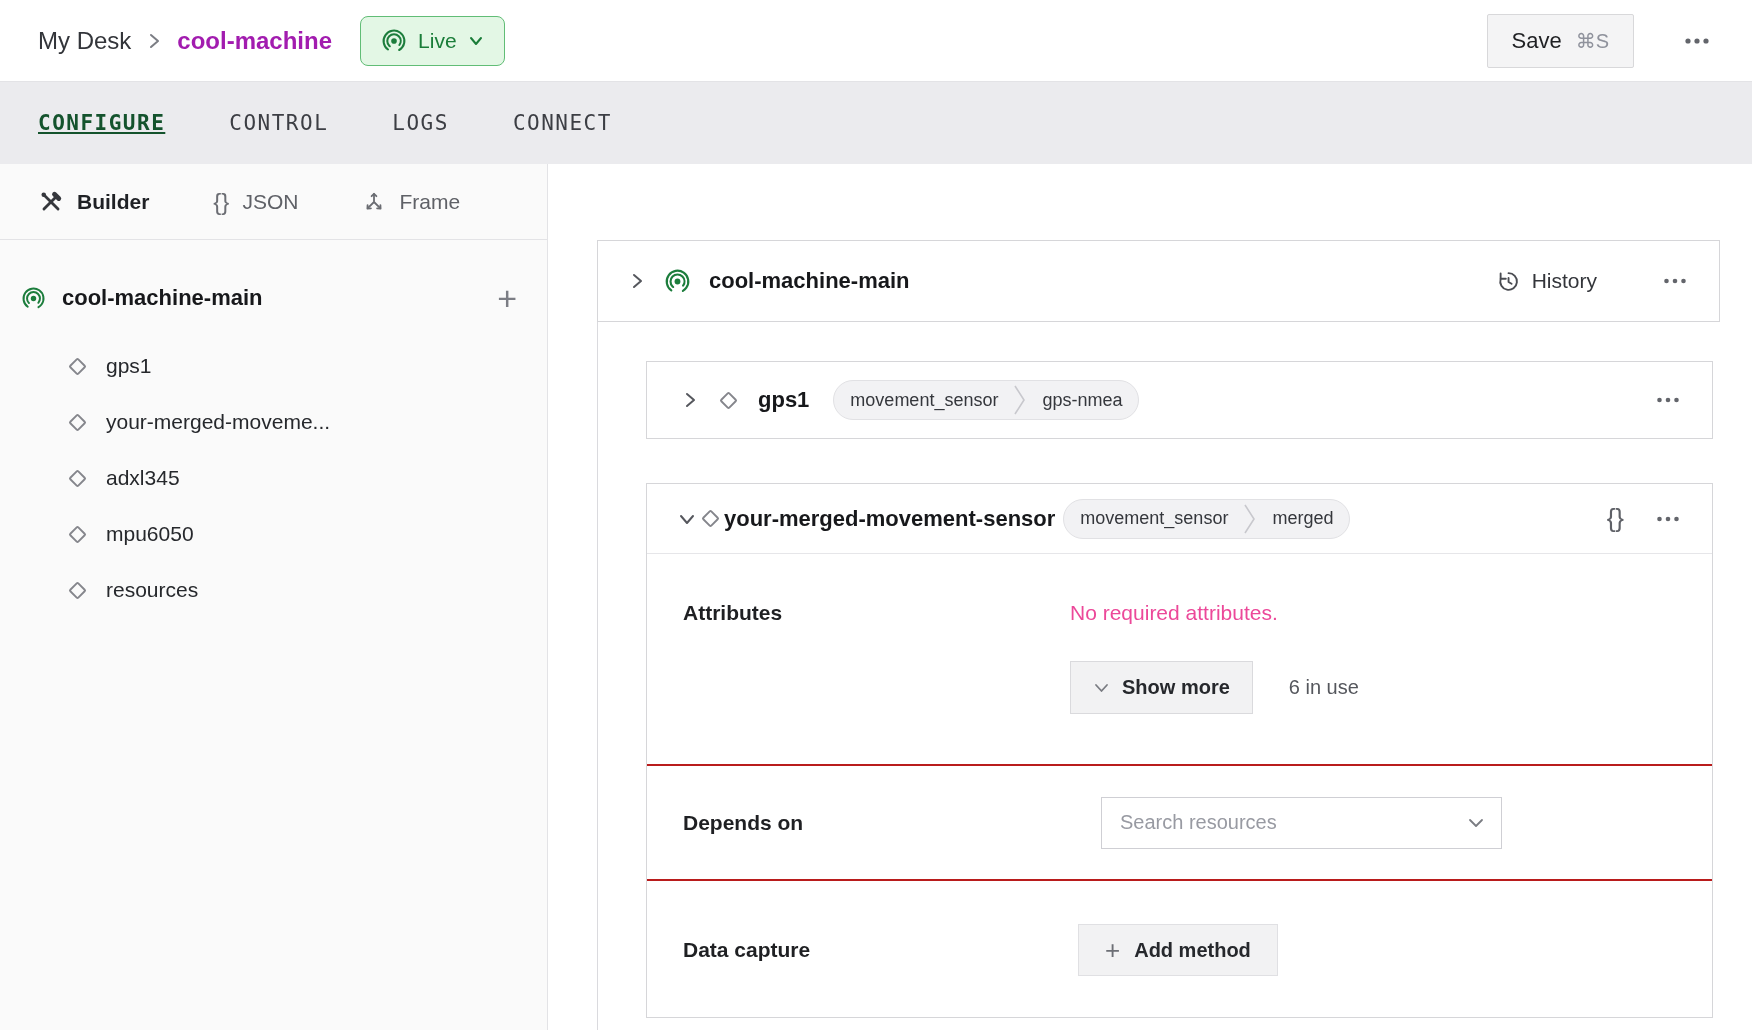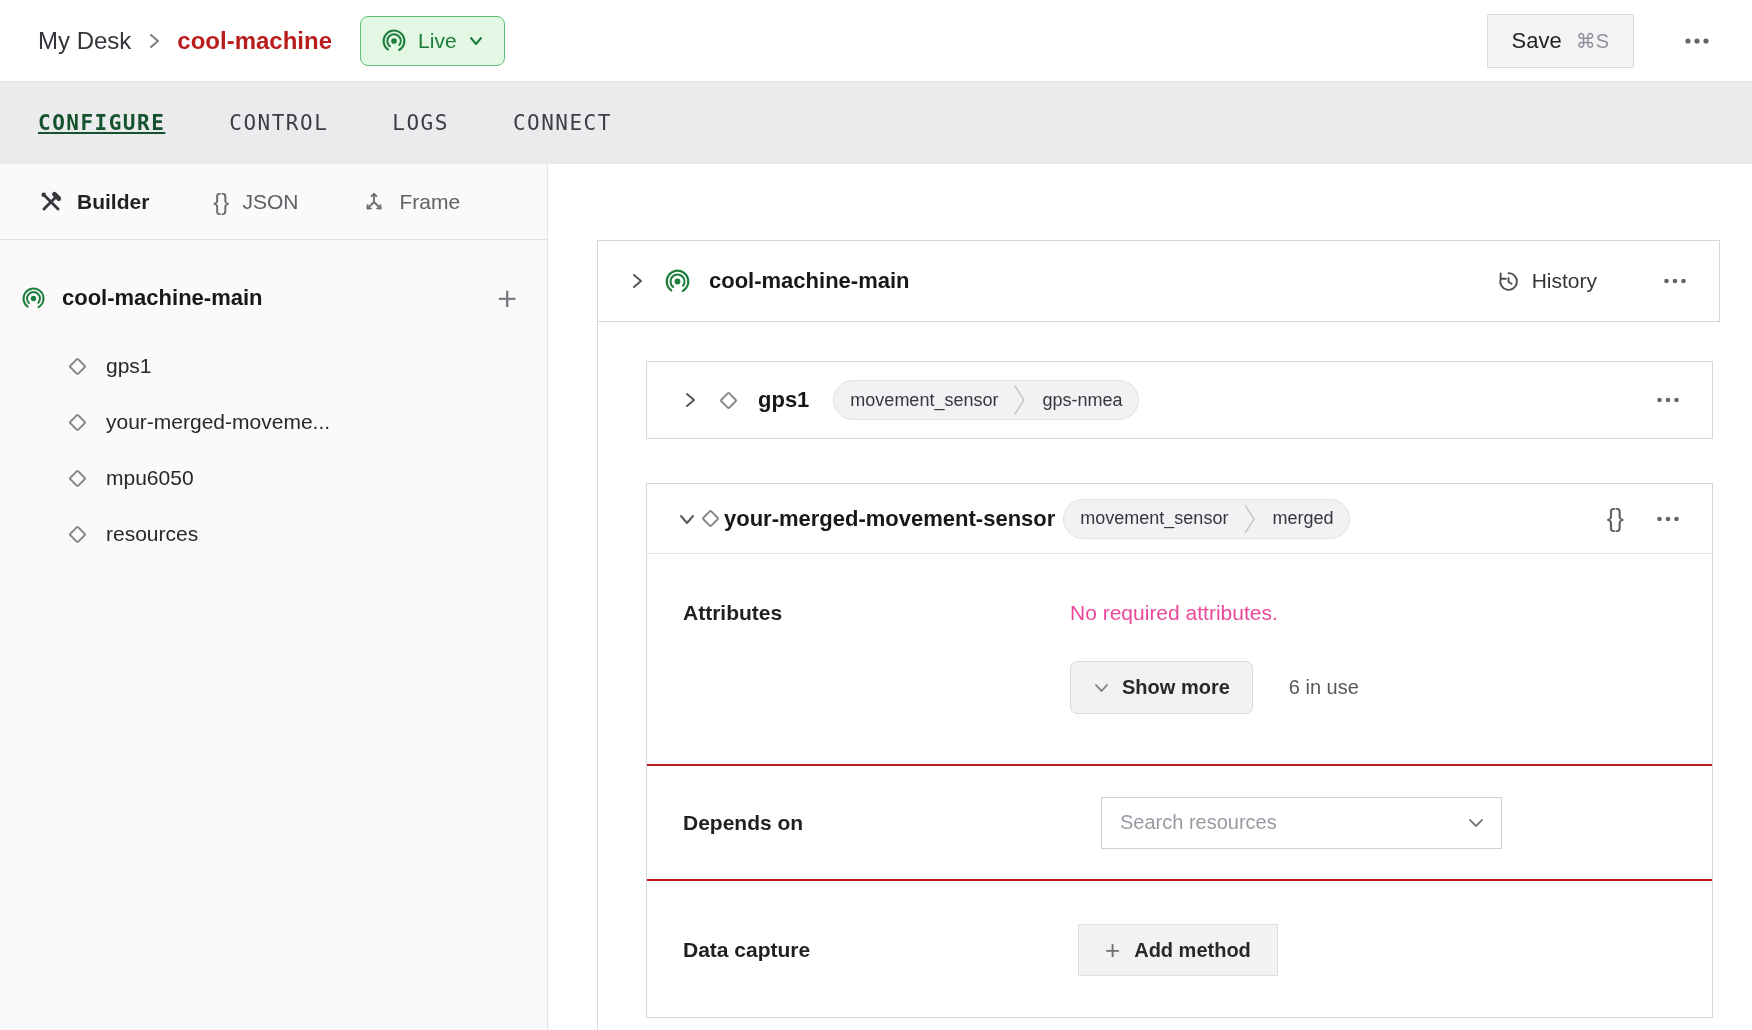--- a/index.html
+++ b/index.html
@@ -5,21 +5,21 @@
   * { margin:0; padding:0; box-sizing:border-box; }
   html,body { width:1752px; height:1030px; overflow:hidden; background:#fff;
     font-family:"Liberation Sans", sans-serif; color:#212327; }
   .app { width:1752px; height:1030px; display:flex; flex-direction:column; background:#fff; }
 
   
   .topbar { height:82px; flex:0 0 82px; display:flex; align-items:center;
     padding:0 36px 0 38px; background:#fff; border-bottom:1px solid #e3e3e6; }
   .crumbs { display:flex; align-items:center; gap:16px; }
   .crumb-root { font-size:24px; font-weight:500; color:#33353a; cursor:pointer; }
-  .crumb-current { font-size:24px; font-weight:700; color:#b91c1c; }
+  .crumb-current { font-size:24px; font-weight:700; color:#a21caf; }
   .live-badge { margin-left:28px; height:50px; display:flex; align-items:center; gap:11px;
     padding:0 20px; background:#e3f7e5; border:1.5px solid #61bd76; border-radius:8px; cursor:pointer; }
   .live-badge .lbl { font-size:21px; font-weight:500; color:#1a7d39; }
   .top-right { margin-left:auto; display:flex; align-items:center; gap:44px; }
   .save-btn { height:54px; display:flex; align-items:center; gap:14px; padding:0 24px;
     background:#f4f4f5; border:1px solid #d8d8da; border-radius:2px; cursor:pointer; }
   .save-btn .s-lbl { font-size:22px; font-weight:500; color:#1f2023; }
   .save-btn .s-sc  { font-size:20px; color:#8f929c; }
   .dots-btn { background:none; border:none; cursor:pointer; padding:6px; display:flex; align-items:center; }
 
@@ -83,21 +83,21 @@
 
   .sec { display:flex; padding:0 36px; }
   .sec + .sec { border-top:2px solid #b91c1c;gap:8px; }
   .sec-label { width:387px; flex:0 0 387px; font-size:21px; font-weight:600; color:#1f2023; }
   .sec-attributes { height:210px; }
   .sec-attributes .sec-label { padding-top:47px; }
   .attr-value { padding-top:47px; }
   .attr-empty { font-size:21px; color:#ec4899; }
   .attr-row { margin-top:36px; display:flex; align-items:center; gap:36px; }
   .show-more-btn { height:53px; display:flex; align-items:center; gap:12px; padding:0 22px;
-    background:#f2f2f3; border:1px solid #dadadd; border-radius:7px; cursor:pointer; }
+    background:#f2f2f3; border:1px solid #dadadd; border-radius:0; cursor:pointer; }
   .show-more-btn .sm-lbl { font-size:20px; font-weight:600; color:#26282c; }
   .in-use { font-size:20px; color:#55575d; }
 
   .sec-depends { height:115px; align-items:center; }
   .select-box { width:401px; height:52px; display:flex; align-items:center;
     border:1px solid #cfcfd4; background:#fff; padding:0 16px 0 18px; cursor:pointer;margin-left:23px; }
   .select-box input { flex:1; border:none; outline:none; background:transparent;
     font-family:"Liberation Sans", sans-serif; font-size:20px; color:#26282c; cursor:pointer; }
   .select-box input::placeholder { color:#989aa2; }
 
@@ -217,20 +217,28 @@
             </span>
             <span class="c-lbl">gps1</span>
           </div>
           <div class="tree-item">
             <span>
               <svg width="27" height="27" viewBox="0 0 24 24">
                   <rect x="7" y="7" width="10" height="10" rx="1" transform="rotate(45 12 12)" fill="none" stroke="#85868c" stroke-width="1.7"></rect>
                 </svg>
             </span>
             <span class="c-lbl">your-merged-moveme...</span>
+          </div>
+          <div class="tree-item">
+            <span>
+              <svg width="27" height="27" viewBox="0 0 24 24">
+                  <rect x="7" y="7" width="10" height="10" rx="1" transform="rotate(45 12 12)" fill="none" stroke="#85868c" stroke-width="1.7"></rect>
+                </svg>
+            </span>
+            <span class="c-lbl">adxl345</span>
           </div>
           <div class="tree-item">
             <span>
               <svg width="27" height="27" viewBox="0 0 24 24">
                   <rect x="7" y="7" width="10" height="10" rx="1" transform="rotate(45 12 12)" fill="none" stroke="#85868c" stroke-width="1.7"></rect>
                 </svg>
             </span>
             <span class="c-lbl">mpu6050</span>
           </div>
           <div class="tree-item">

